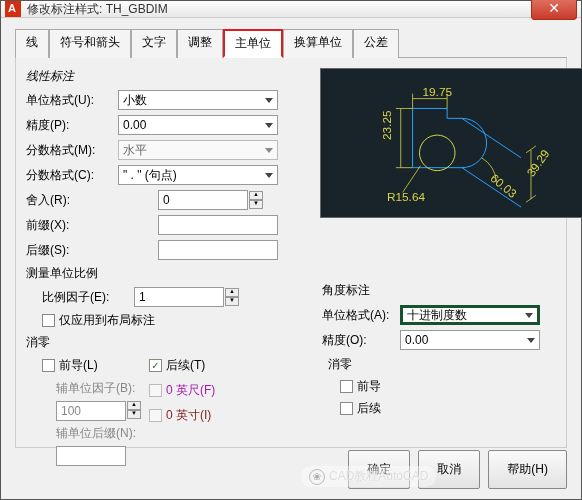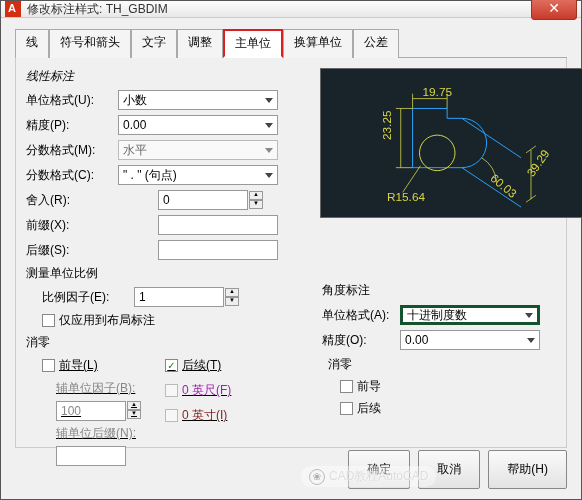--- a/index.html
+++ b/index.html
@@ -23,21 +23,21 @@
 .combo { flex: 1; border: 1px solid #999; background: #fff; padding: 2px 4px; height: 20px; display: flex; align-items: center; justify-content: space-between; cursor: pointer; text-align: right; }
 .combo.wide { width: 160px; flex: none; }
 .combo.highlight { border: 3px solid #14532d; }
 .arrow-down { width: 0; height: 0; border-left: 4px solid transparent; border-right: 4px solid transparent; border-top: 5px solid #444; }
 .textinput { flex: 1; border: 1px solid #999; background: #fff; padding: 2px 4px; height: 20px; }
 .textinput.sm { width: 90px; flex: none; }
 .spinner { display: flex; flex-direction: column; margin-left: 1px; }
 .spin-btn { width: 14px; height: 9px; border: 1px solid #999; background: #eee; font-size: 6px; text-align: center; line-height: 5px; cursor: pointer; }
 .checkbox { width: 13px; height: 13px; border: 1px solid #888; background: #fff; margin-right: 4px; display: inline-flex; align-items: center; justify-content: center; cursor: pointer; flex-shrink: 0; }
 .checkbox.checked::after { content: "✓"; font-size: 10px; color: #2a6e2a; }
-.zero-row { display: flex; gap: 24px; text-decoration: underline; }
+.zero-row { display: flex; gap: 8px; }
 .zero-col { display: flex; flex-direction: column; gap: 4px; }
 .indent { margin-left: 16px; }
 .preview { width: 272px; height: 150px; background: #18232a; border: 1px solid #666; position: relative; margin-bottom: 4px; }
 .preview svg { width: 100%; height: 100%; }
 .btn-row { position: absolute; bottom: 10px; right: 14px; display: flex; gap: 8px; }
 .btn { padding: 10px 18px; border: 1px solid #888; background: linear-gradient(#fafafa, #e3e3e3); border-radius: 2px; cursor: pointer; }
 .watermark { position: absolute; bottom: 12px; left: 300px; color: #ddd; background: rgba(255,255,255,.4); padding: 2px 8px; border-radius: 10px; font-size: 11px; pointer-events: none; text-shadow: 0 0 2px #fff; }
 .wm-icon { display: inline-block; width: 16px; height: 16px; border-radius: 50%; border: 1px solid #bbb; text-align: center; line-height: 14px; font-size: 10px; margin-right: 4px; color: #aaa; }
 </style>
 </head>

